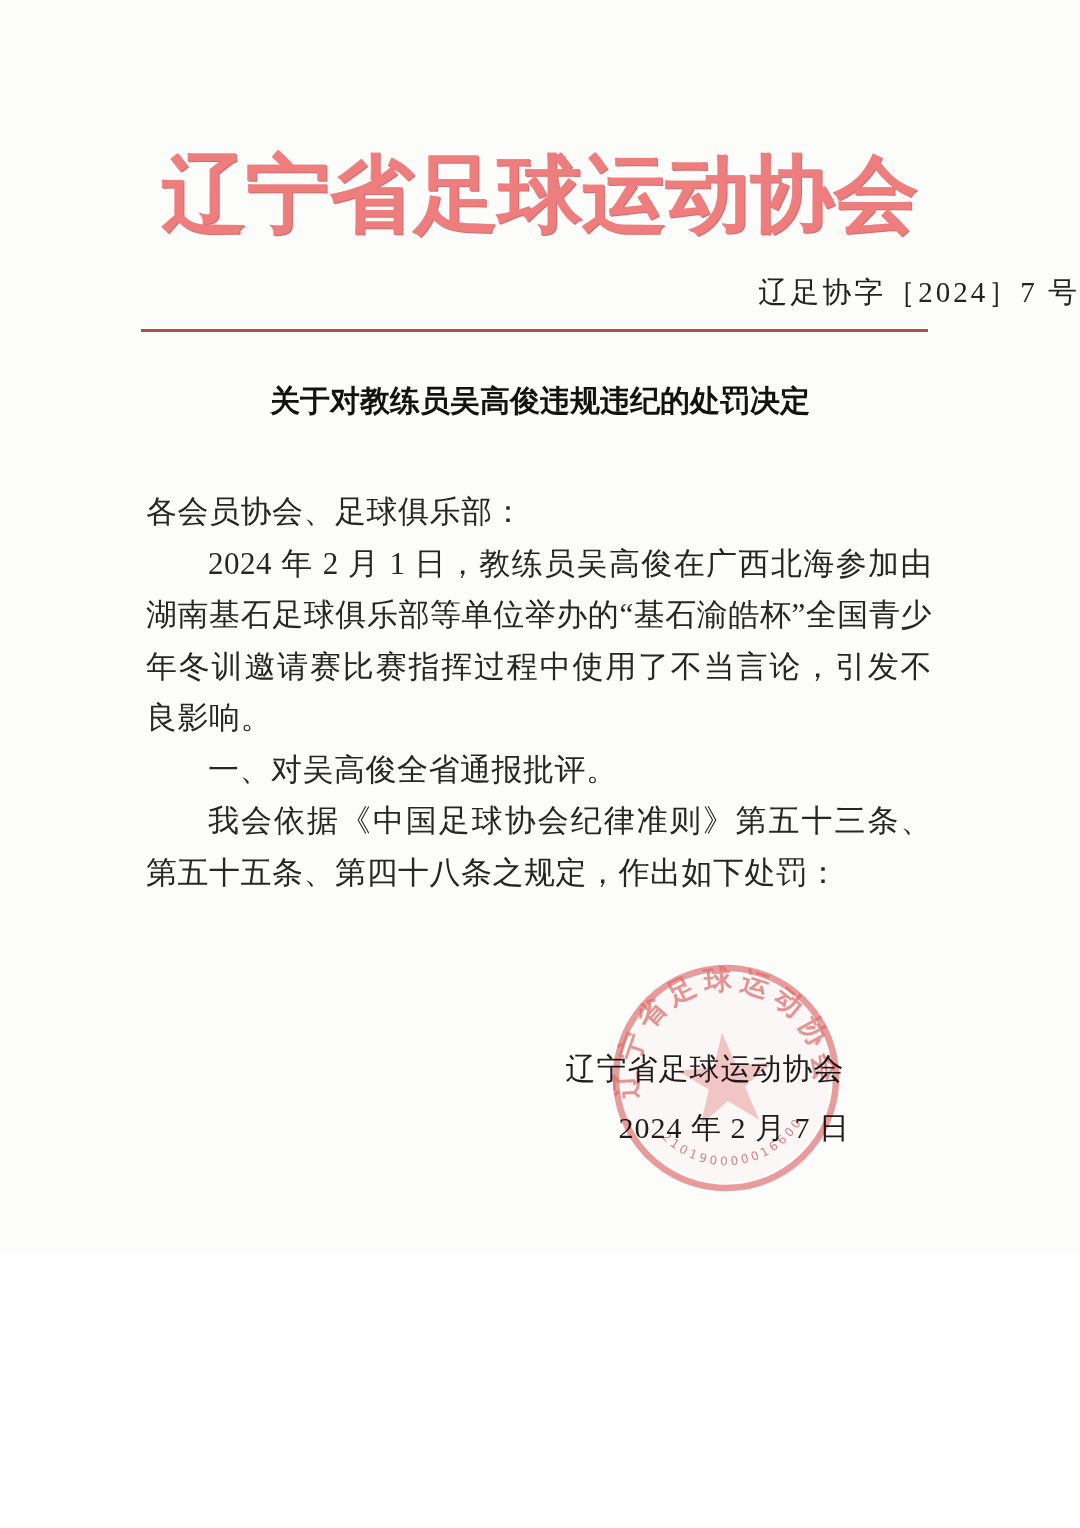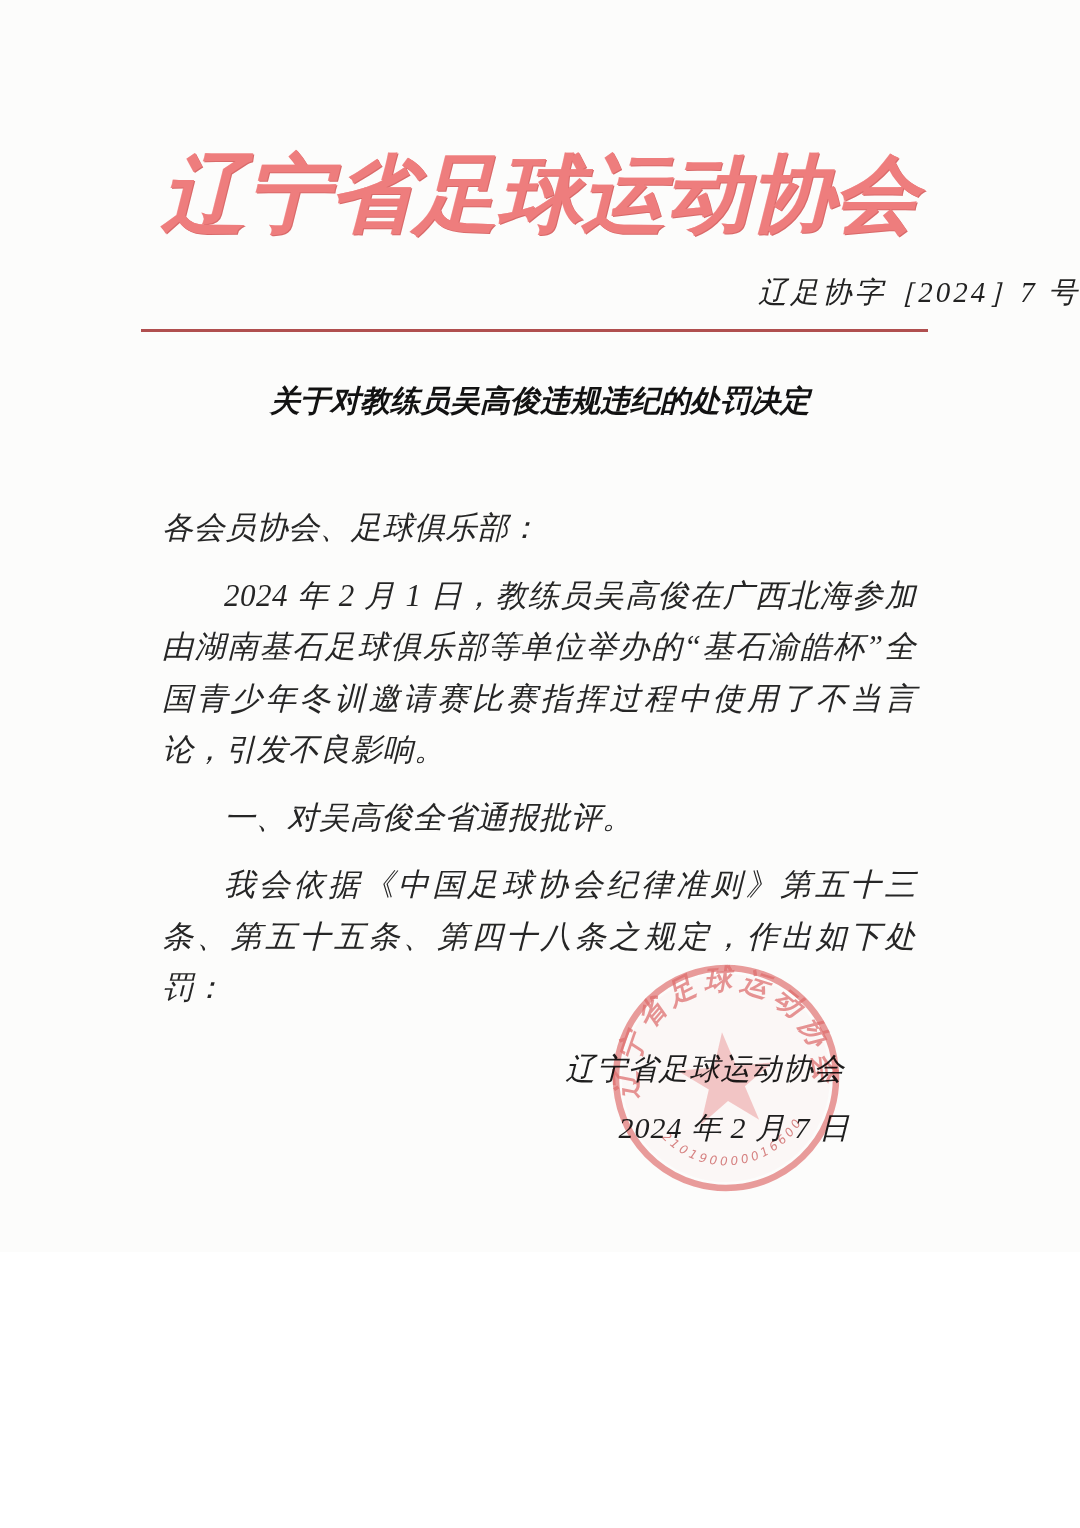--- a/index.html
+++ b/index.html
@@ -8,21 +8,20 @@
     background: #ffffff;
   }
   .page {
     position: relative;
     width: 1080px;
     height: 1252px;
     background: #fcfcfb;
     overflow: hidden;
     font-family: "Liberation Serif", "DejaVu Serif", serif;
     color: #2b2b2b;
-    font-style: italic;
   }
   
   .letterhead {
     position: absolute;
     top: 138px;
     left: 0;
     width: 100%;
     text-align: center;
     font-size: 84px;
     font-weight: bold;
@@ -69,21 +68,21 @@
     top: 486px;
     left: 146px;
     width: 786px;
     font-size: 31px;
     line-height: 51.5px;
     letter-spacing: 0.5px;
     text-align: justify;
     color: #262626;
   }
   .body-block p {
-    margin: 16px;
+    margin: 0;
   }
   .indent {
     text-indent: 2em;
   }
   
   .sig-org {
     position: absolute;
     top: 1049px;
     left: 560px;
     width: 290px;

